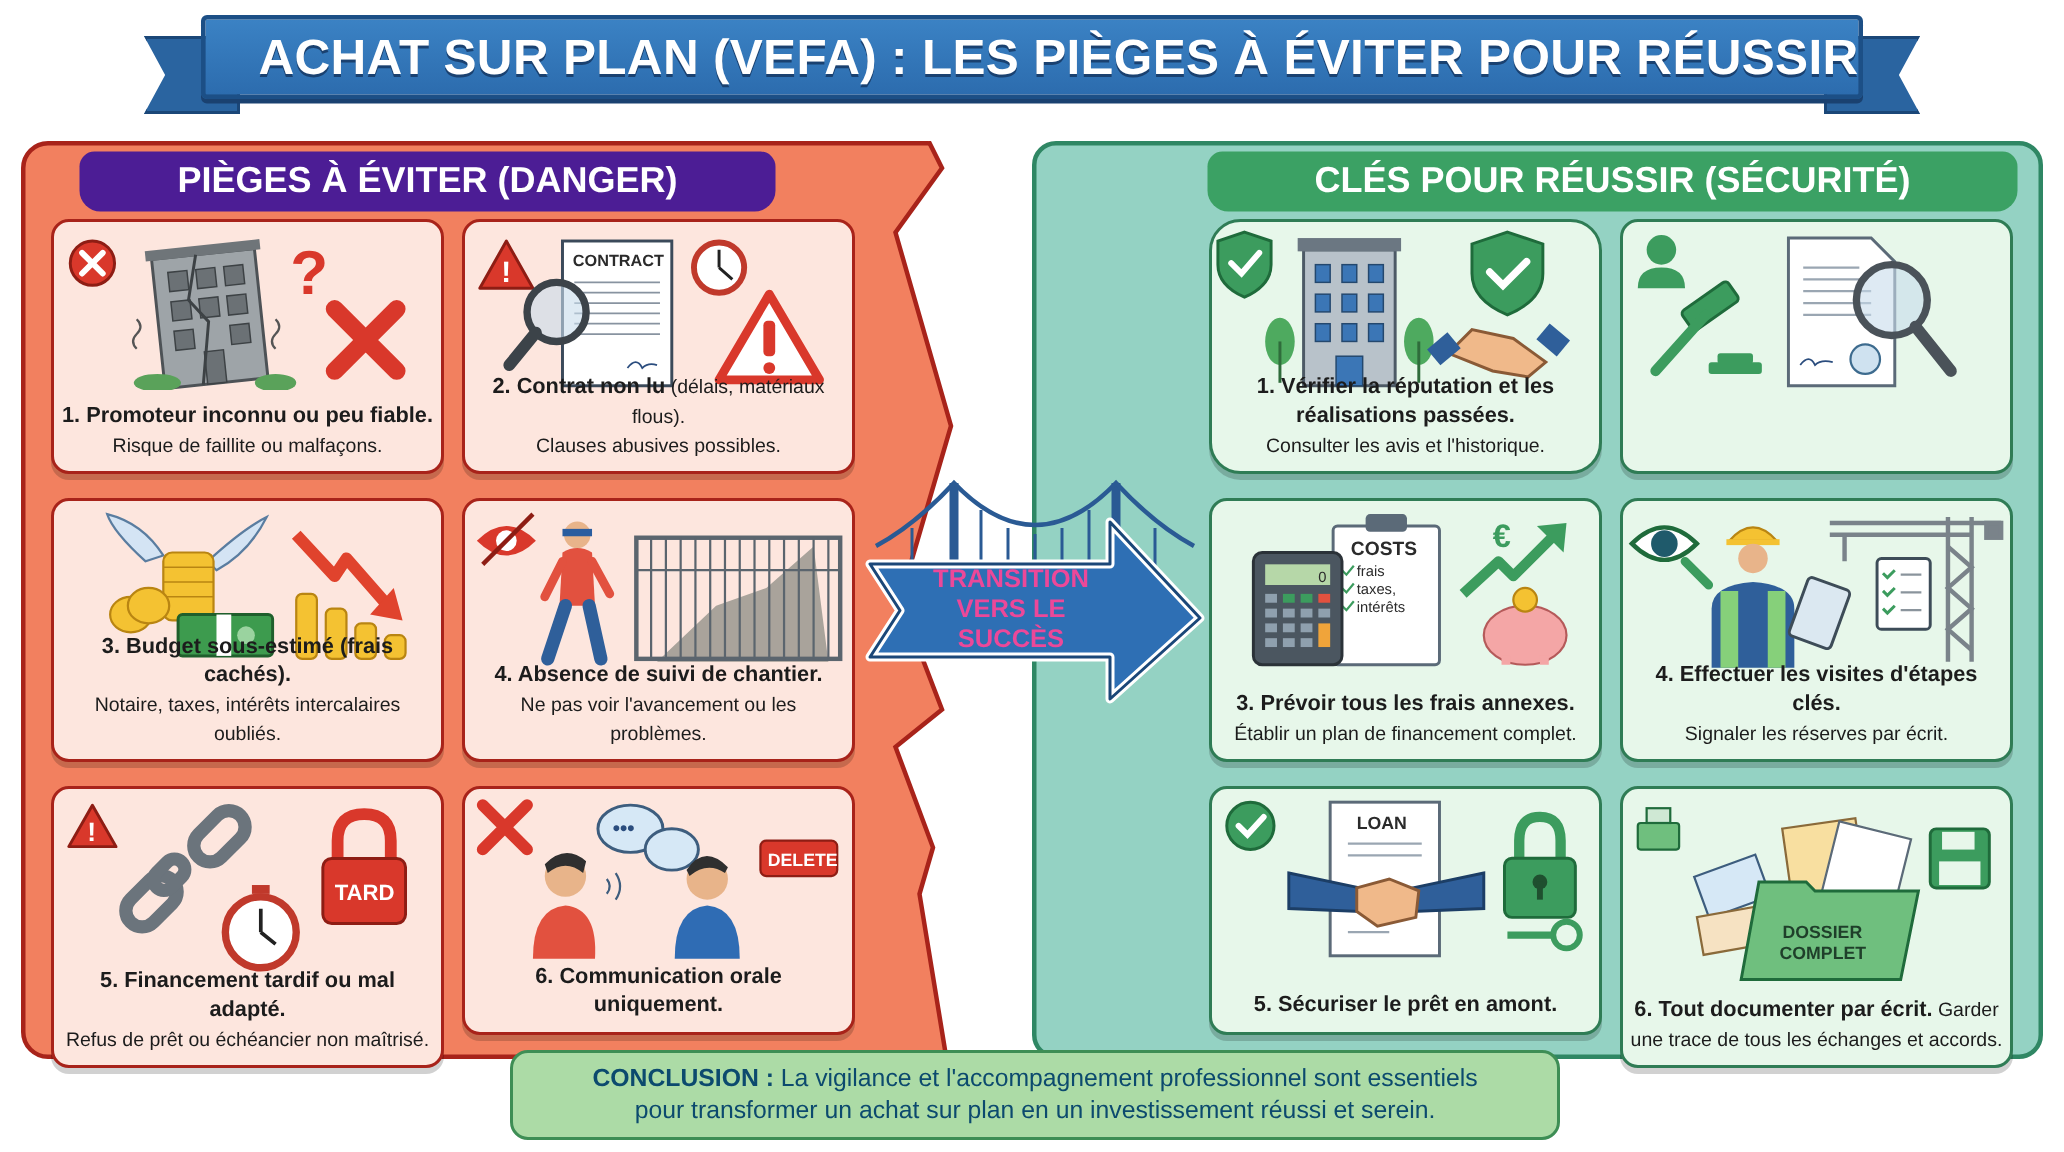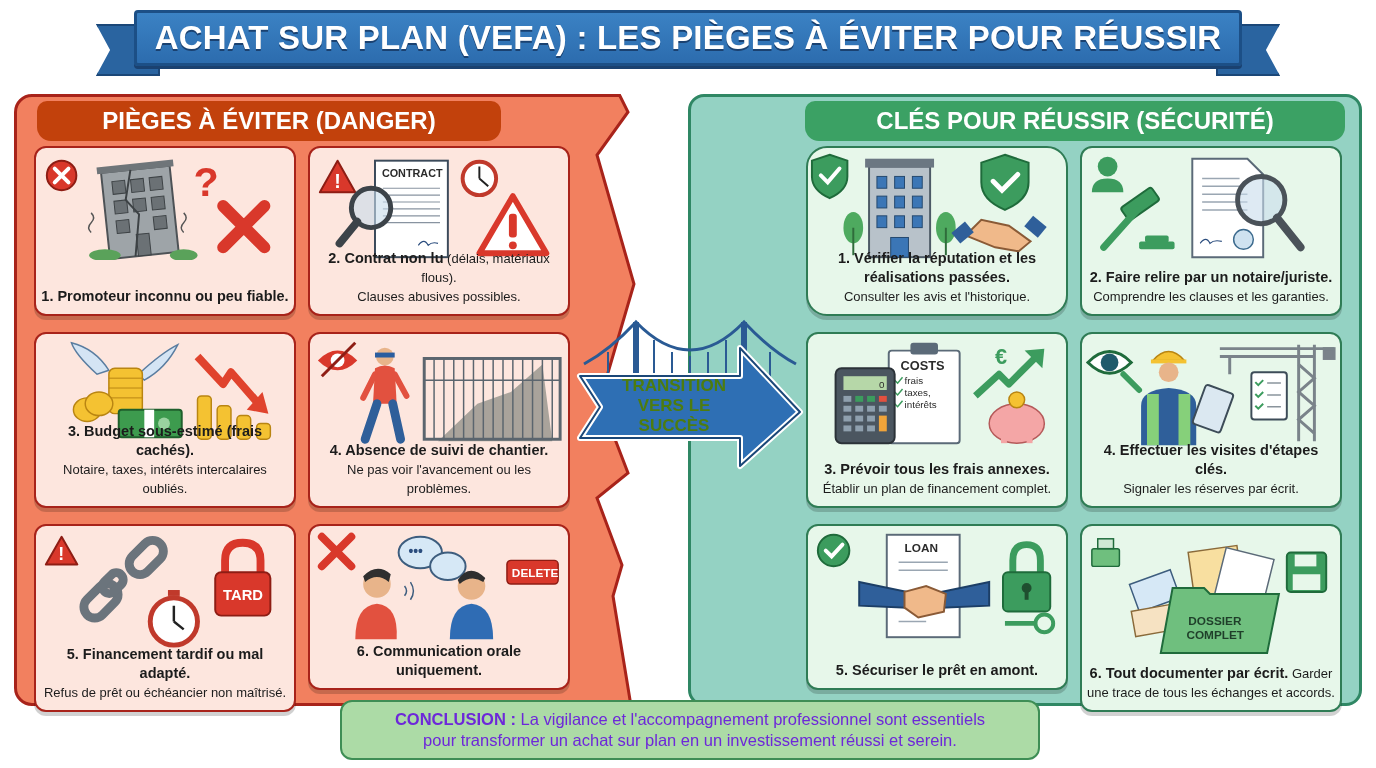--- a/index.html
+++ b/index.html
@@ -4,48 +4,48 @@
 <style>
   * { box-sizing: border-box; margin: 0; padding: 0; }
   html, body { width: 1376px; height: 768px; overflow: hidden; background: #ffffff; }
   body { position: relative; font-family: "Liberation Sans", "DejaVu Sans", sans-serif; }
 
   
   .banner-wrap { position: absolute; left: 96px; top: 6px; width: 1184px; height: 68px; }
   .banner-tail { position: absolute; top: 18px; width: 64px; height: 52px; background: #2a64a0; border: 2px solid #1b4778; }
   .banner-tail.left { left: 0; clip-path: polygon(0 0, 100% 0, 100% 100%, 0 100%, 22% 50%); }
   .banner-tail.right { right: 0; clip-path: polygon(0 0, 100% 0, 78% 50%, 100% 100%, 0 100%); }
-  .banner-main { position: absolute; left: 38px; top: 4px; width: 1108px; height: 56px; background: linear-gradient(#3b82c4, #2c6cae); border: 3px solid #1c4f86; border-radius: 4px; box-shadow: 0 3px 0 #1a4170; display: flex; align-items: center; justify-content: center; }
+  .banner-main { position: absolute; left: 38px; top: 4px; width: 1108px; height: 56px; background: linear-gradient(#3b82c4, #2c6cae); border: 3px solid #1c4f86; border-radius: 4px; box-shadow: 0 3px 0 #1a4170; display: flex; align-items: center; justify-content: flex-end; }
   .banner-title { color: #ffffff; font-weight: bold; font-size: 33px; letter-spacing: 0.2px; text-shadow: 0 2px 0 #1a4170; white-space: nowrap; }
 
   
   .panel-danger { position: absolute; left: 14px; top: 94px; width: 630px; height: 612px; background: #f2805f; border: 3px solid #a8231a; border-radius: 18px 0 0 18px;
     clip-path: polygon(0 0, 96% 0, 97.5% 3%, 92.5% 10%, 98.5% 31%, 93% 50%, 97.5% 62%, 92.5% 66%, 96.5% 77%, 95% 82%, 98% 100%, 0 100%); }
   .panel-danger-edge { position:absolute; left:14px; top:94px; width:630px; height:612px; pointer-events:none; }
   .panel-safe { position: absolute; left: 688px; top: 94px; width: 674px; height: 612px; background: #94d2c3; border: 3px solid #2f8764; border-radius: 16px; }
 
   .panel-header { position: absolute; top: 4px; height: 40px; border-radius: 10px 10px 14px 14px; display: flex; align-items: center; justify-content: center; color: #fff; font-weight: bold; font-size: 24px; }
-  .panel-danger .panel-header { left: 20px; width: 464px; background: #c2410c; }
+  .panel-danger .panel-header { left: 36px; width: 464px; background: #4c1d95; }
   .panel-safe .panel-header { left: 114px; width: 540px; background: #3ba164; }
 
   
   .card { position: absolute; width: 262px; border-radius: 12px; border: 2.5px solid; box-shadow: 0 4px 0 rgba(0,0,0,0.18); overflow: hidden; }
   .card.danger { background: #fde6de; border-color: #a8231a; }
   .card.safe { background: #e7f7ea; border-color: #2f7c55; }
   .card-art { position: absolute; left: 0; top: 0; width: 100%; height: 112px; }
   .card-text { position: absolute; left: 4px; right: 4px; bottom: 8px; text-align: center; color: #1c1c1c; font-size: 13px; line-height: 19px; }
   .card-title { font-weight: bold; font-size: 14.5px; }
   .card-desc { font-size: 13px; }
 
   
   .transition { position: absolute; left: 574px; top: 300px; width: 232px; height: 170px; }
-  .transition-label { position: absolute; left: 30px; top: 76px; width: 140px; text-align: center; color: #4d7c0f; font-weight: bold; font-size: 17px; line-height: 20px; }
+  .transition-label { position: absolute; left: 30px; top: 76px; width: 140px; text-align: center; color: #ec4899; font-weight: bold; font-size: 17px; line-height: 20px; }
 
   
-  .conclusion { position: absolute; left: 340px; top: 700px; width: 700px; height: 60px; background: #acdba6; border: 2.5px solid #3e8e55; border-radius: 12px; display: flex; flex-direction: column; align-items: center; justify-content: center; color: #6d28d9; font-size: 16.5px; line-height: 21px; text-align: center; }
+  .conclusion { position: absolute; left: 340px; top: 700px; width: 700px; height: 60px; background: #acdba6; border: 2.5px solid #3e8e55; border-radius: 12px; display: flex; flex-direction: column; align-items: center; justify-content: center; color: #0c4a6e; font-size: 16.5px; line-height: 21px; text-align: center; }
   .conclusion b { font-weight: bold; }
 </style>
 </head>
 <body>
 
 <div class="banner-wrap">
   <div class="banner-tail left"></div>
   <div class="banner-tail right"></div>
   <div class="banner-main">
     <span class="banner-title">ACHAT SUR PLAN (VEFA) : LES PIÈGES À ÉVITER POUR RÉUSSIR</span>
@@ -87,20 +87,21 @@
       <ellipse cx="150" cy="108" rx="14" ry="6" fill="#5aa25a"></ellipse>
     <g>
         <text x="160" y="48" font-size="42" font-weight="bold" fill="#d9382b" font-family="Liberation Sans, sans-serif">?</text>
       </g>
     <g>
         <path d="M190 58 L232 100 M232 58 L190 100" stroke="#d9382b" stroke-width="12" stroke-linecap="round"></path>
       </g>
   </svg>
   <div class="card-text">
     <div class="card-title">1. Promoteur inconnu ou peu fiable.</div>
+    <div class="card-desc">Risque de faillite ou malfaçons.</div>
   </div>
 </div>
 
 <div class="card danger" style="left:308px;top:146px;height:170px;">
   <svg class="card-art" viewBox="0 0 262 112">
     <g>
         <path d="M28 12 L46 44 L10 44 Z" fill="#d9382b" stroke="#8e1d14" stroke-width="2" stroke-linejoin="round"></path>
         <text x="24.5" y="40" font-size="20" font-weight="bold" fill="#fff" font-family="Liberation Sans, sans-serif">!</text>
       </g>
     <g>
@@ -340,24 +341,20 @@
           <line x1="122" y1="62" x2="168" y2="62"></line>
         </g>
         <circle cx="164" cy="92" r="10" fill="#cfe2f0" stroke="#3d6b8e" stroke-width="1.5"></circle>
         <path d="M120 96 q6 -8 10 0 q4 -4 12 -2" stroke="#2b4d7e" fill="none" stroke-width="1.2"></path>
       </g>
     <g>
         <circle cx="182" cy="52" r="24" fill="rgba(200,220,235,0.6)" stroke="#4a5259" stroke-width="5"></circle>
         <path d="M198 70 L222 100" stroke="#4a5259" stroke-width="8" stroke-linecap="round"></path>
       </g>
   </svg>
-  <div class="card-text">
-    <div class="card-title">2. Faire relire par un notaire/juriste.</div>
-    <div class="card-desc">Comprendre les clauses et les garanties.</div>
-  </div>
 </div>
 
 <div class="card safe" style="left:806px;top:332px;height:176px;">
   <svg class="card-art" viewBox="0 0 262 112">
     <g>
         <rect x="82" y="16" width="72" height="94" rx="3" fill="#fff" stroke="#5b6a78" stroke-width="2"></rect>
         <rect x="104" y="8" width="28" height="12" rx="3" fill="#5b6a78"></rect>
       <text x="94" y="36" font-size="13" font-weight="bold" fill="#2b2b2b" font-family="Liberation Sans, sans-serif">COSTS</text>
       <text x="98" y="50" font-size="10" fill="#2b2b2b" font-family="Liberation Sans, sans-serif">frais</text>
       <text x="98" y="62" font-size="10" fill="#2b2b2b" font-family="Liberation Sans, sans-serif">taxes,</text>

